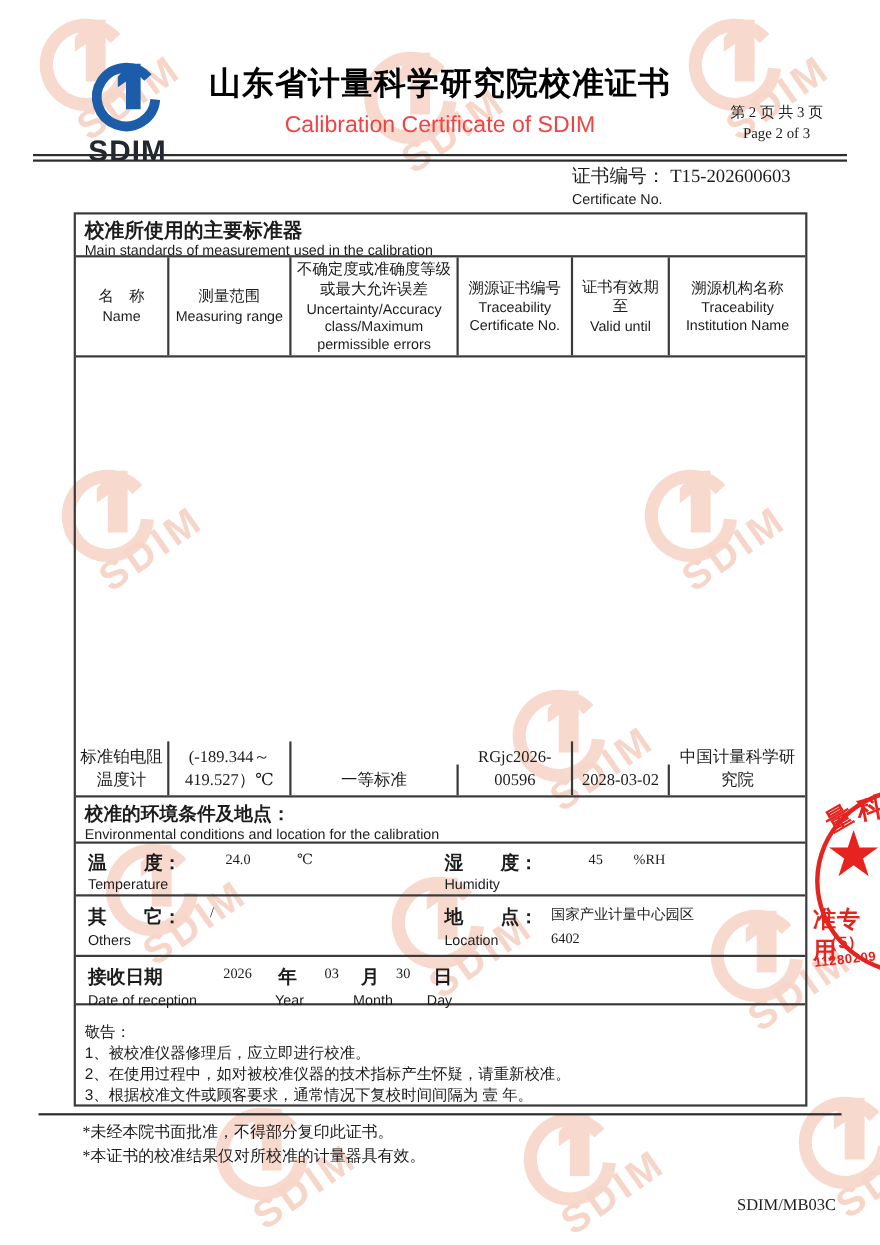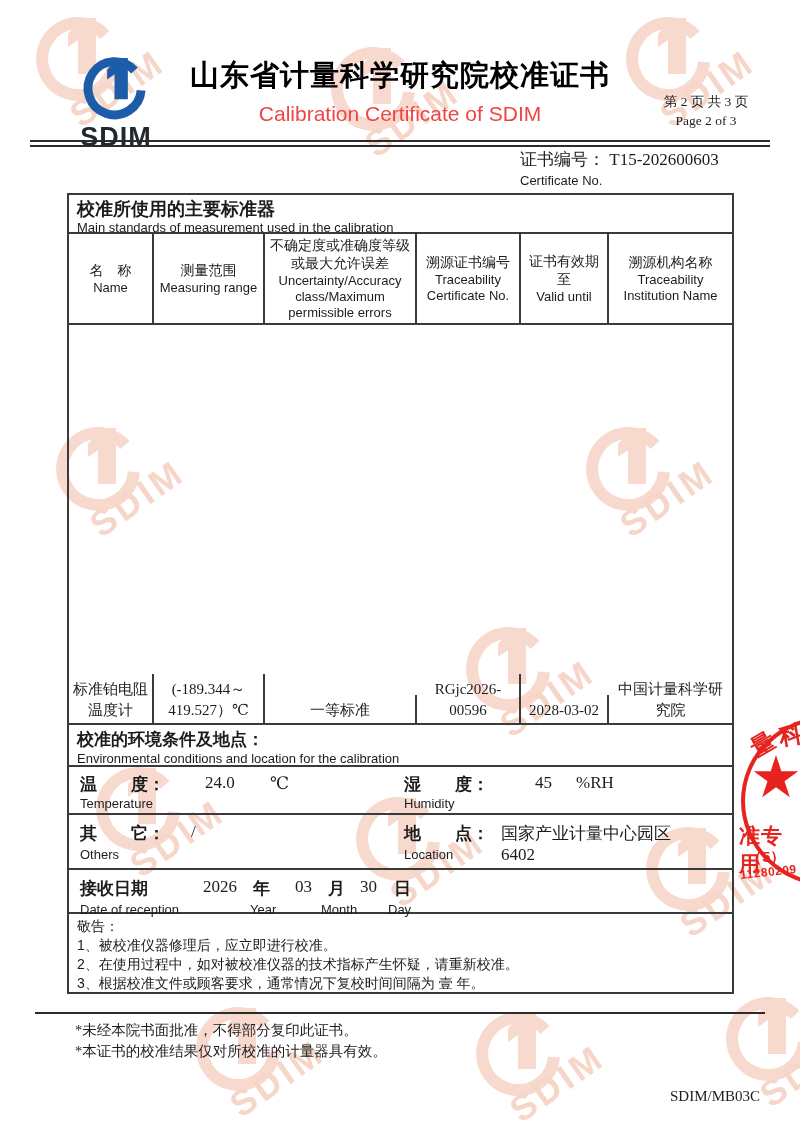--- a/index.html
+++ b/index.html
@@ -44,23 +44,23 @@
   .data-cn{font-size:15px;white-space:pre-line;line-height:21px;font-family:"Liberation Serif","DejaVu Serif",serif;}
   .c1{width:85px;}.c2{width:111px;}.c3{width:152px;}.c4{width:104px;}.c5{width:88px;}.c6{flex:1;}
   .env-title{height:42px;padding:3px 0 0 8px;}
   .env-title .cn{font-weight:bold;font-size:17px;display:block;}
   .env-title .en{font-size:13px;display:block;}
   .field-row{position:relative;}
   .r-temp{height:48px;}
   .r-others{height:55px;}
   .r-recv{height:44px;}
   .lab-cn{position:absolute;font-weight:bold;font-size:17px;font-family:"Liberation Serif","DejaVu Serif",serif;white-space:pre;}
-  .val{position:absolute;font-size:17px;font-family:"Liberation Serif","DejaVu Serif",serif;white-space:nowrap;}
+  .val{position:absolute;font-size:13px;font-family:"Liberation Serif","DejaVu Serif",serif;white-space:nowrap;}
   .lab-en{position:absolute;font-size:13px;}
-  .notice{height:78px;padding:3px 0 0 8px;}
+  .notice{height:78px;padding:3px 0 0 8px;margin-top:12px;}
   .notice .nt{font-size:14px;line-height:19px;display:block;}
   
   .footnotes{position:absolute;left:75px;top:1020px;z-index:1;font-size:14.5px;line-height:21px;font-family:"Liberation Serif","DejaVu Serif",serif;}
   .doc-code{position:absolute;right:40px;top:1088px;font-size:15px;font-family:"Liberation Serif","DejaVu Serif",serif;z-index:1;}
   
   .stamp{position:absolute;left:0;top:0;width:800px;height:1132px;z-index:3;pointer-events:none;color:#e6231f;}
   .stamp-circle{position:absolute;left:741px;top:716px;width:166px;height:162px;border:4px solid #e6231f;border-radius:50%;}
   .stamp .s-ch{position:absolute;font-weight:bold;font-size:24px;font-family:"Liberation Serif","DejaVu Serif",serif;}
   .s-a1{left:751px;top:728px;transform:rotate(-30deg);}
   .s-a2{left:779px;top:719px;transform:rotate(-10deg);}

